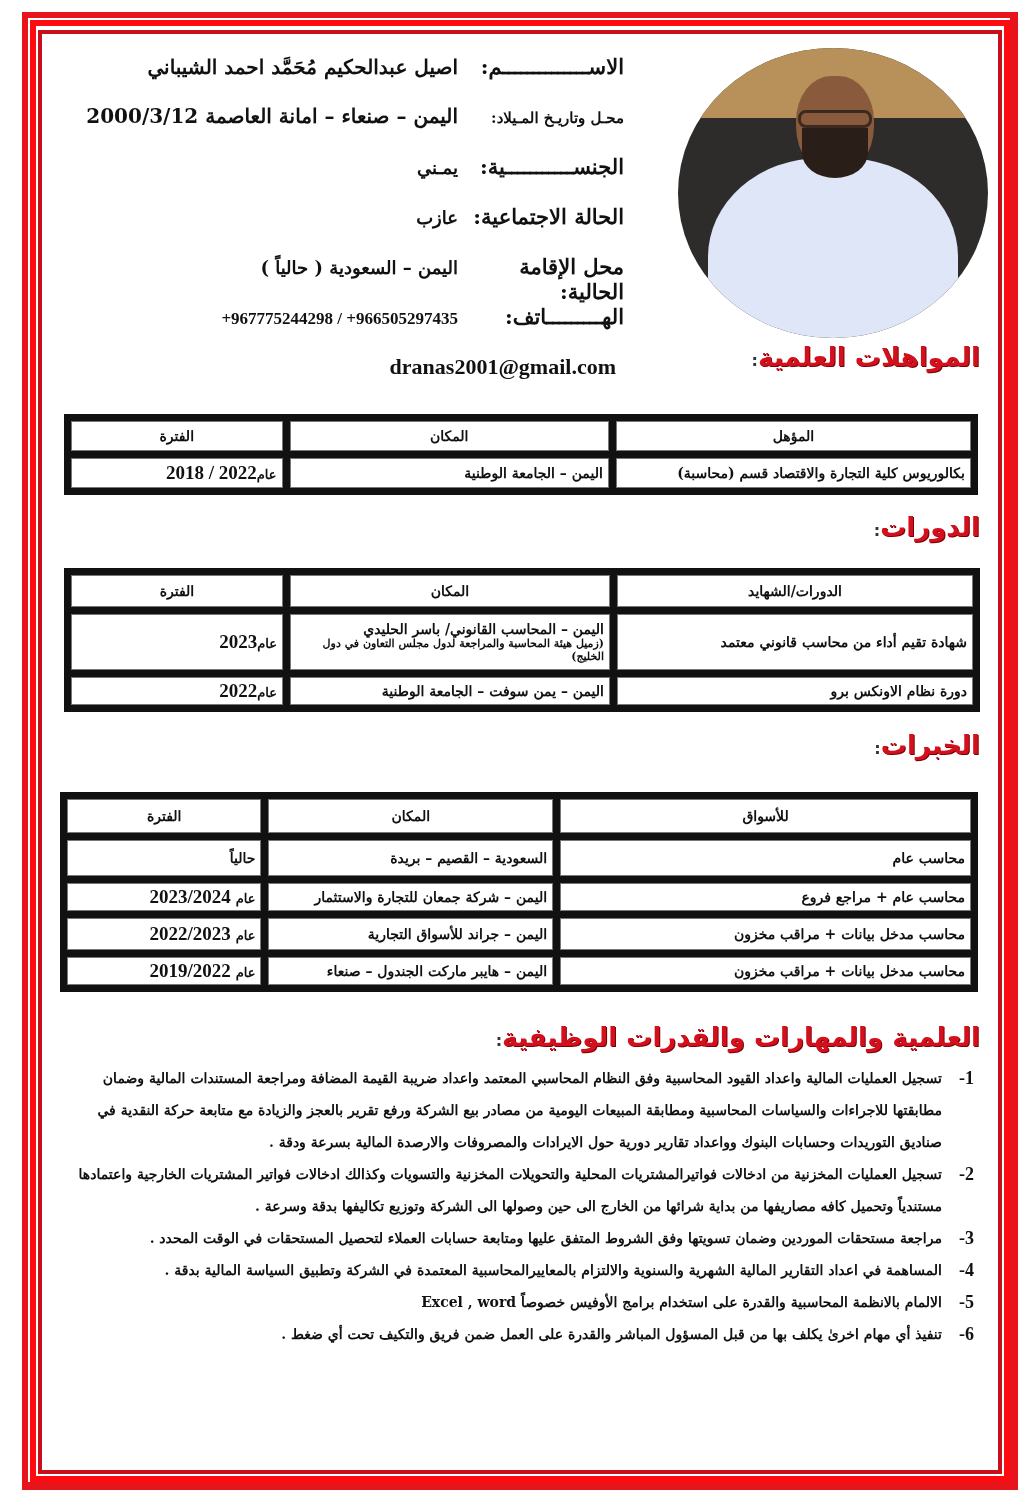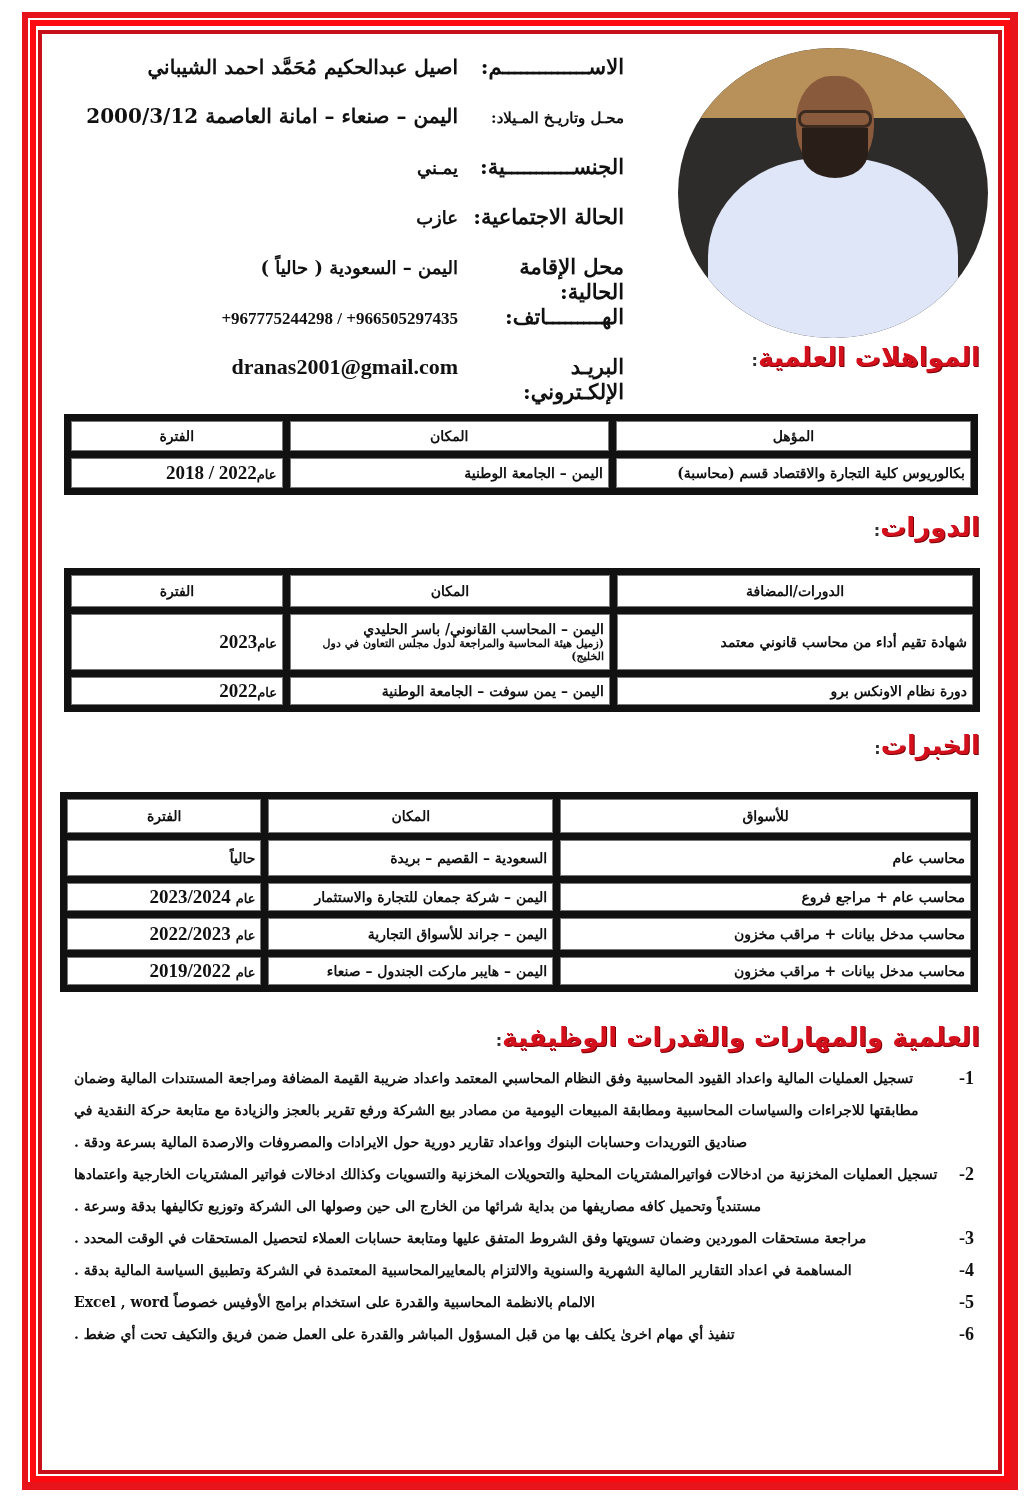--- a/index.html
+++ b/index.html
@@ -47,21 +47,21 @@
     font-size: 14px; padding: 0 6px; box-shadow: inset 0 0 0 1px #777;
   }
   table.cv th { font-size: 14px; }
   .yr { font-family: "Liberation Serif", serif; font-size: 19px; font-weight: bold; }
   .yr-prefix { font-size: 13px; }
   .sub { display: block; font-size: 11px; }
 
   .skills { position: absolute; right: 20px; top: 1028px; width: 900px; direction: rtl; }
   .skill { display: flex; direction: rtl; font-weight: bold; font-size: 14px; line-height: 32px; }
   .skill-num { flex: 0 0 32px; font-family: "Liberation Serif", serif; font-size: 18px; text-align: right; }
-  .skill-text { flex: 1; text-align: left; }
+  .skill-text { flex: 1; text-align: right; }
 </style>
 </head>
 <body>
 
 <div class="frame frame-outer"></div>
 <div class="frame frame-mid"></div>
 <div class="frame frame-inner"></div>
 
 <div class="content">
 
@@ -84,21 +84,20 @@
     </div>
     <div class="info-row">
       <span class="info-label">محل الإقامة الحالية:</span>
       <span class="info-value">اليمن – السعودية ( حالياً )</span>
     </div>
     <div class="info-row">
       <span class="info-label">الهـــــــــاتف:</span>
       <span class="info-value big" dir="ltr">+967775244298 / +966505297435</span>
     </div>
     <div class="info-row">
-      <span class="info-label">البريـد الإلكـتروني:</span>
       <span class="info-value latin" dir="ltr">dranas2001@gmail.com</span>
     </div>
   </div>
 
   <div class="photo">
     <div class="wall"></div>
     <div class="body"></div>
     <div class="head"></div>
     <div class="beard"></div>
     <div class="glasses"></div>
@@ -121,21 +120,21 @@
     </tr>
   </tbody>
     </table>
 
   <div class="section-title" style="top:476px">
     <span>الدورات</span><span class="colon">:</span>
   </div>
   <table class="cv" style="left:16px; top:532px; width:916px;">
     <tbody>
         <tr style="height:36px">
-      <th style="width:40%">الدورات/المضافة</th>
+      <th style="width:40%">الدورات/الشهايد</th>
       <th style="width:36%">المكان</th>
       <th style="width:24%">الفترة</th>
     </tr>
     <tr style="height:60px">
       <td>شهادة تقيم أداء من محاسب قانوني معتمد</td>
       <td><span>اليمن – المحاسب القانوني/ باسر الحليدي</span><span class="sub">(زميل هيئة المحاسبة  والمراجعة لدول مجلس التعاون في دول الخليج)</span></td>
       <td><span class="yr-prefix">عام</span><span class="yr">2023</span></td>
     </tr>
     <tr style="height:32px">
       <td>دورة نظام الاونكس برو</td>

